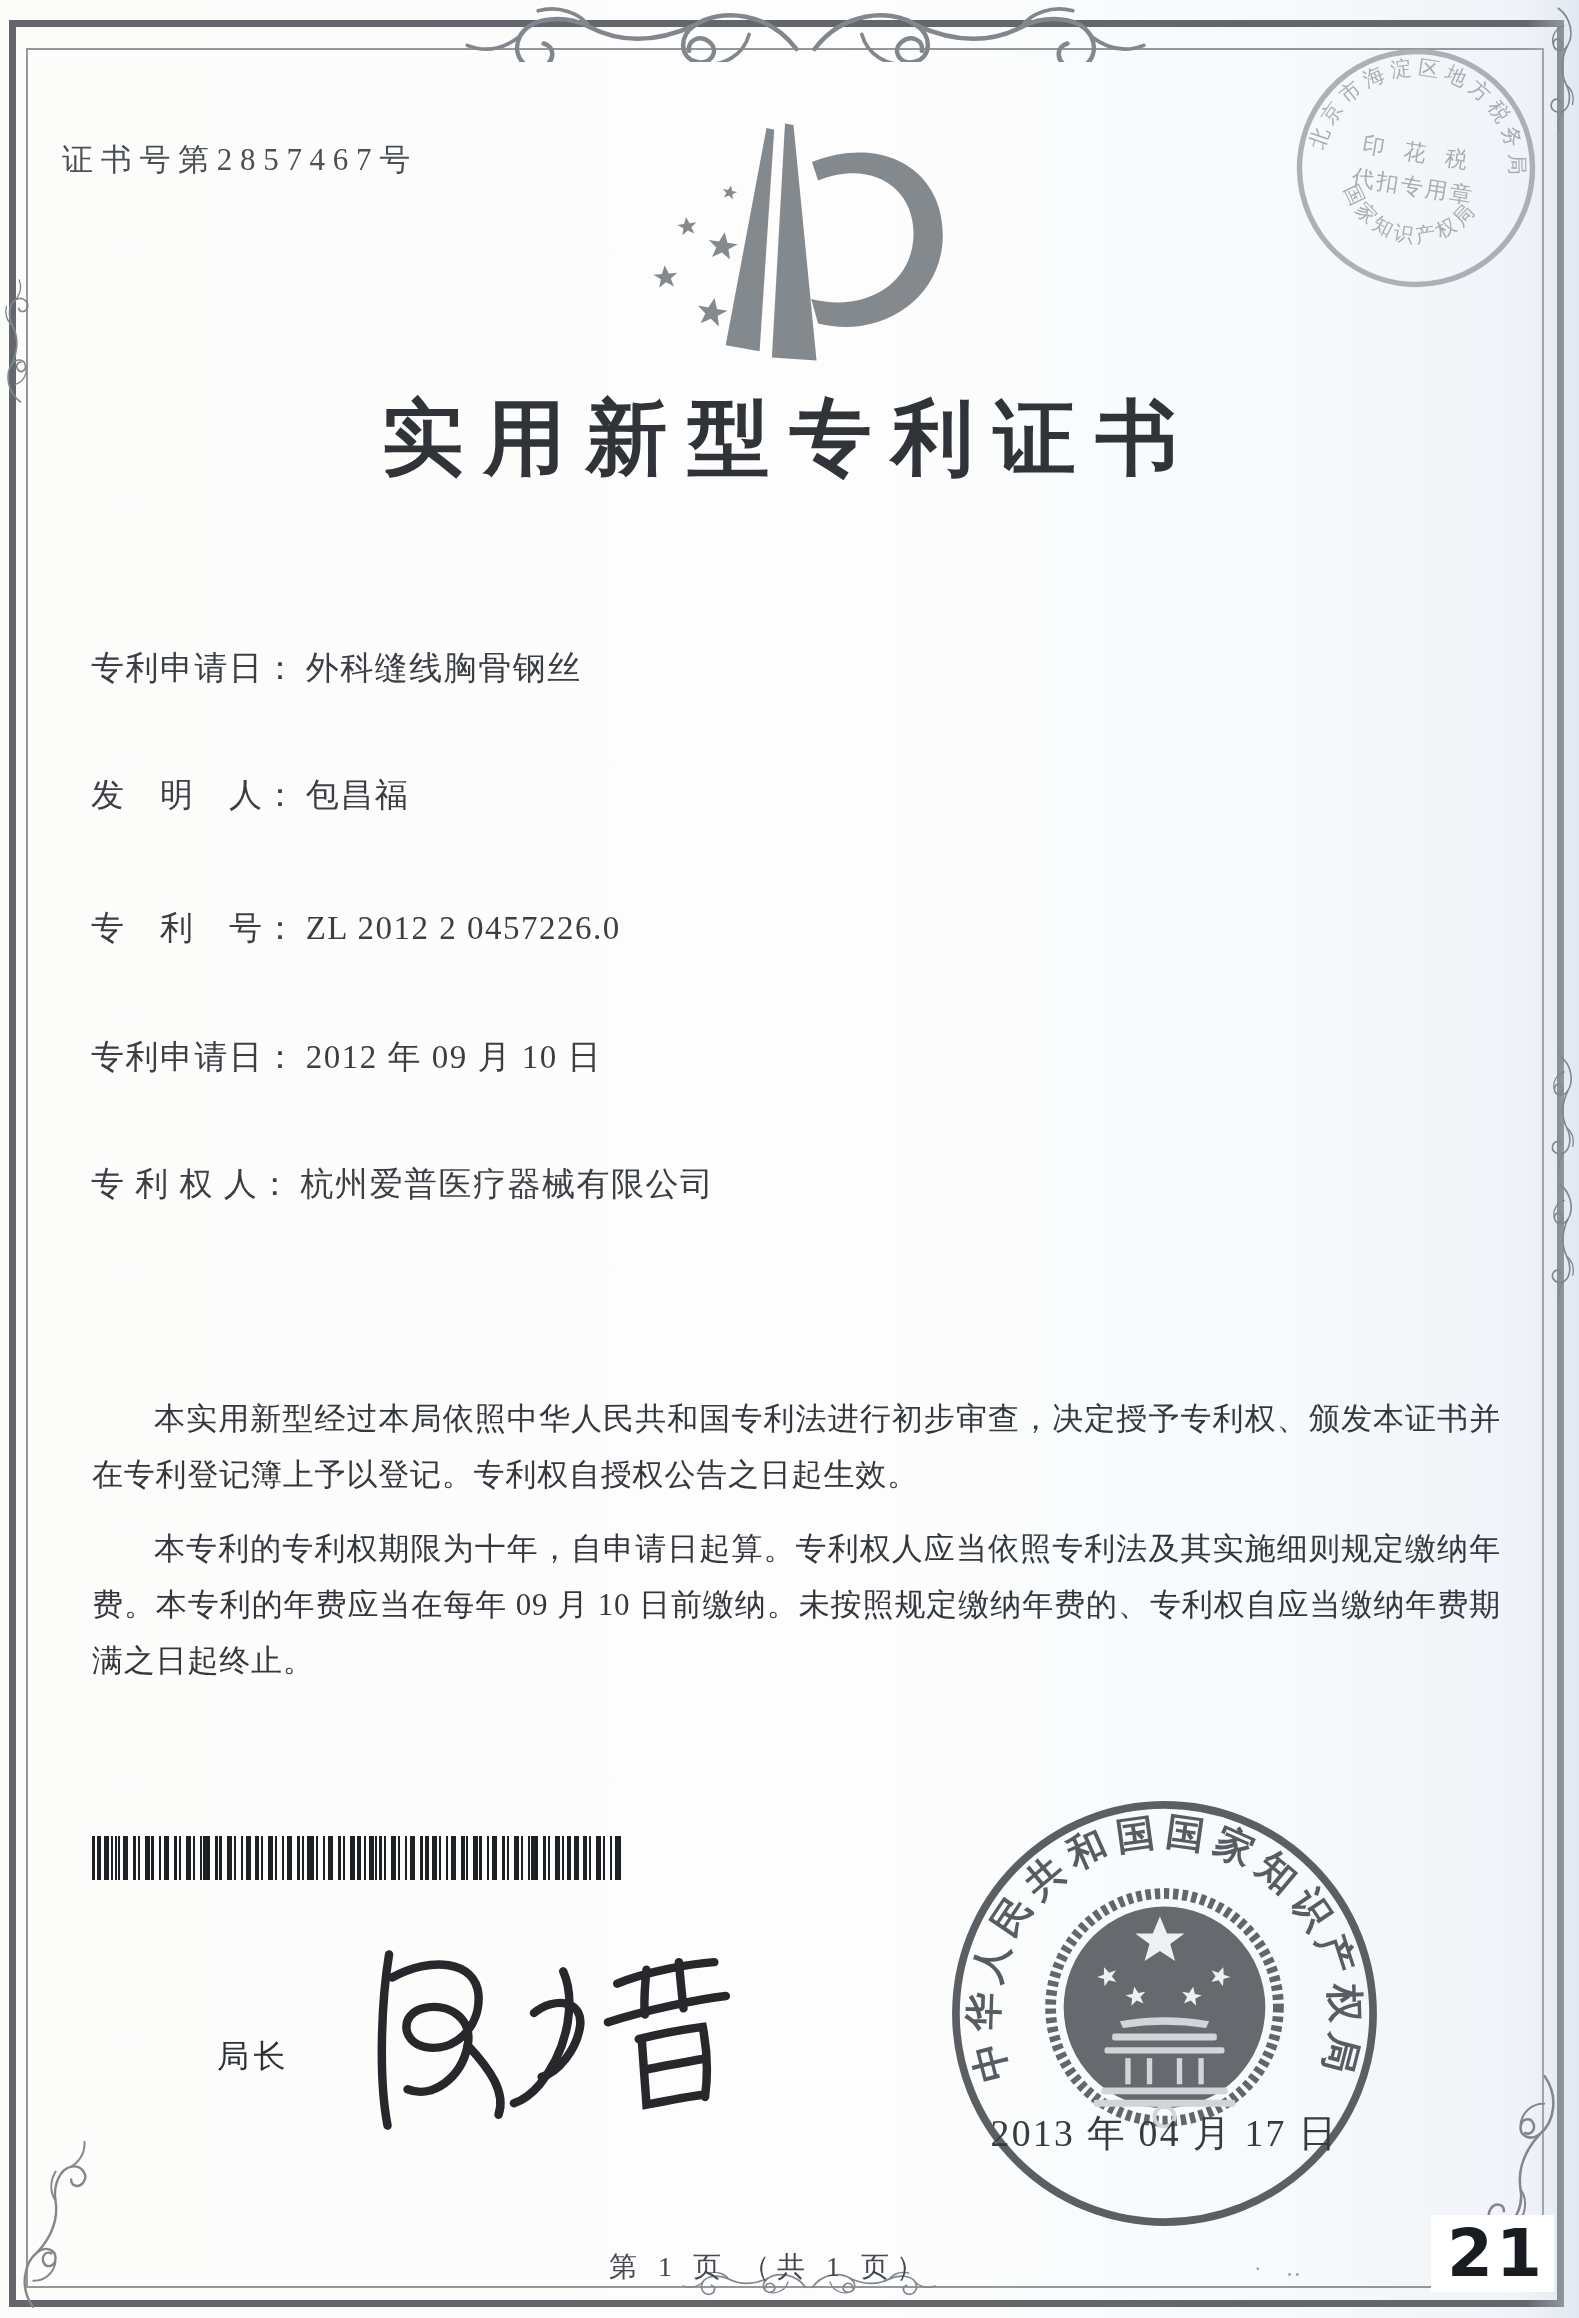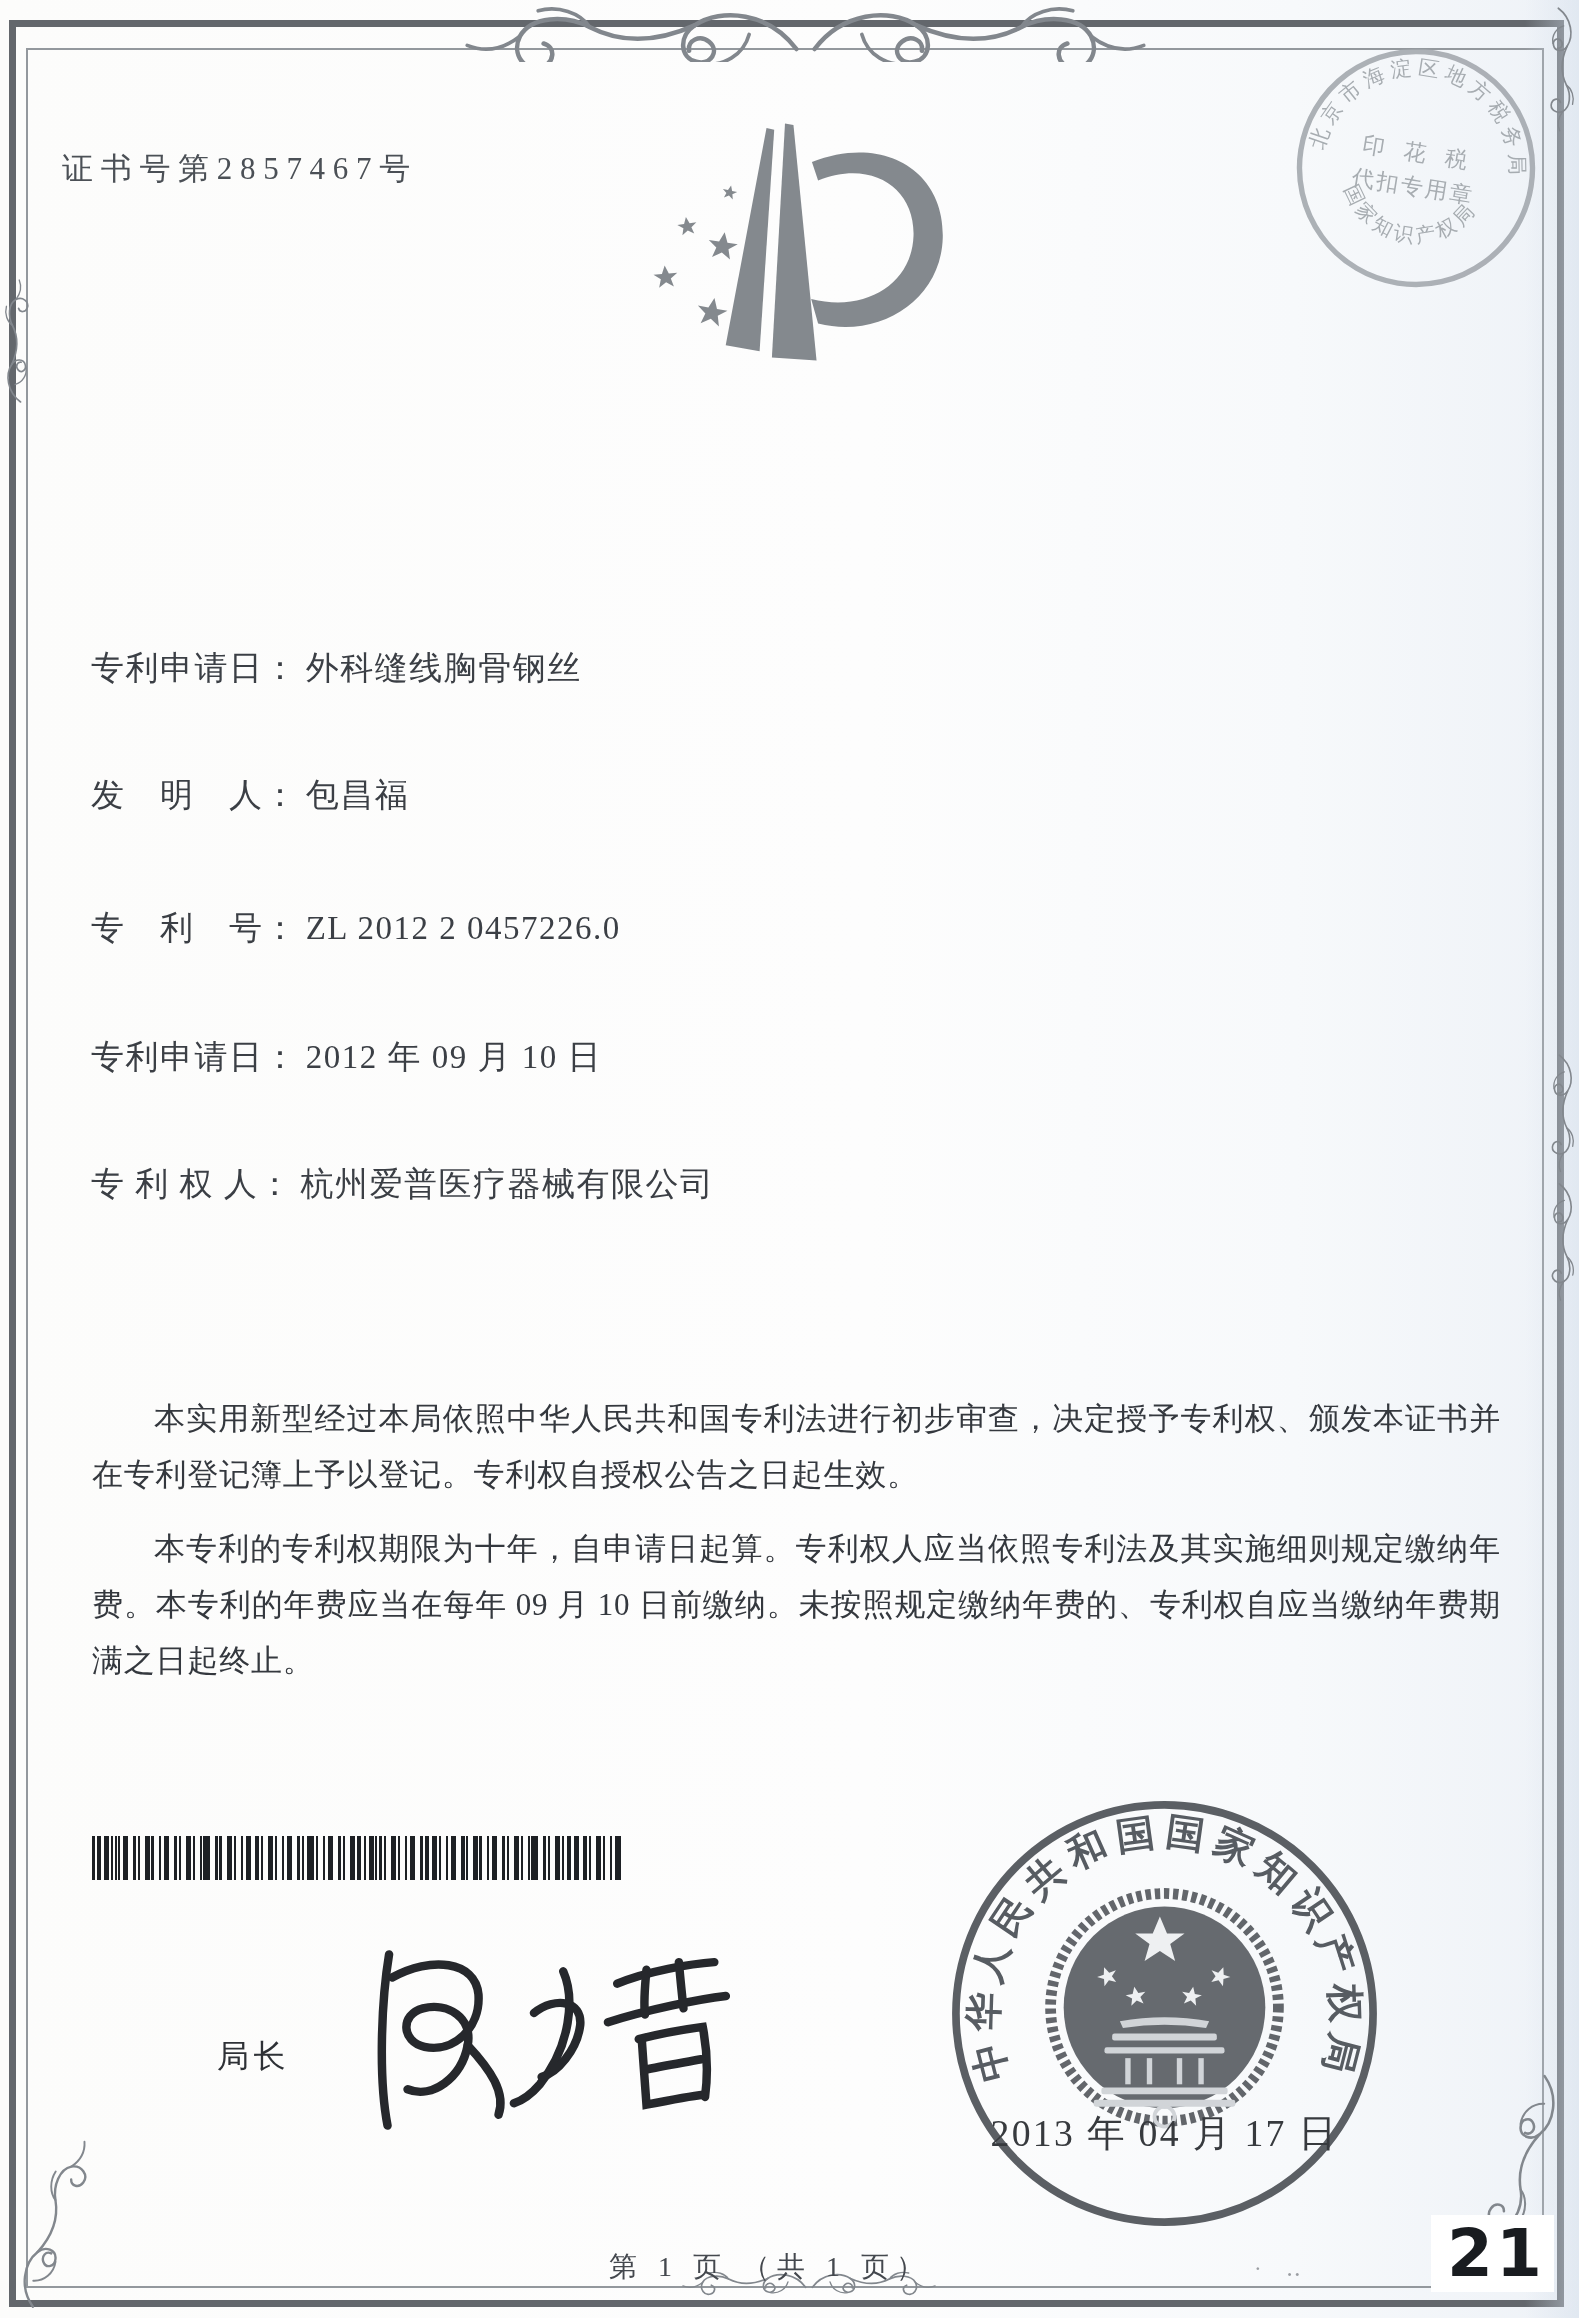--- a/index.html
+++ b/index.html
@@ -6,21 +6,21 @@
   #page{
     position:relative;width:1579px;height:2319px;overflow:hidden;
     background:linear-gradient(90deg,#fcfcfb 0%,#fdfdfd 55%,#f7f9fb 82%,#eef2f7 100%);
     font-family:"Liberation Serif","DejaVu Serif",serif;color:#35393f;
   }
   
   .frame-outer{position:absolute;left:9.2px;top:20px;right:15.4px;bottom:12.3px;border:7px solid #63676c;pointer-events:none;}
   .frame-inner{position:absolute;left:26px;top:48px;right:35px;bottom:31px;border:2.3px solid #93989d;pointer-events:none;}
   .edge-tint{position:absolute;right:0;top:0;bottom:0;width:54px;background:linear-gradient(90deg,rgba(220,228,238,0),rgba(214,224,236,.55));pointer-events:none;}
 
-  .cert-no{position:absolute;left:62px;top:148px;font-size:31px;letter-spacing:7.7px;color:#4b5056;}
+  .cert-no{position:absolute;left:62px;top:139px;font-size:31px;letter-spacing:7.7px;color:#4b5056;}
   .title{position:absolute;left:0;width:1579px;top:384px;text-align:center;font-size:82px;font-weight:700;letter-spacing:20px;color:#303338;}
 
   .f-row{position:absolute;left:91px;font-size:33px;color:#3b3f45;letter-spacing:1.5px;white-space:nowrap;}
   .f-row .val{margin-left:7.7px;}
 
   .body-text{position:absolute;left:74px;top:1373px;width:1445px;font-size:31px;line-height:56px;text-align:justify;color:#34383e;letter-spacing:0.8px;}
   .body-text p{margin:18px;text-indent:2em;}
 
   .barcode{position:absolute;left:92px;top:1836px;width:533px;height:44px;
     background-image:
@@ -112,20 +112,21 @@
       <textPath href="#taxTop" xlink:href="#taxTop" startOffset="50%" text-anchor="middle">北京市海淀区地方税务局</textPath>
     </text>
     <text x="162" y="152" font-size="29" fill="#9aa0a5" text-anchor="middle" letter-spacing="9">印 花 税</text>
     <text x="162" y="196" font-size="29" fill="#9aa0a5" text-anchor="middle" letter-spacing="3">代扣专用章</text>
     <path id="taxBot" d="M 72,195 A 96,96 0 0 0 252,195" fill="none"></path>
     <text font-size="26" fill="#9aa0a5" letter-spacing="5">
       <textPath href="#taxBot" xlink:href="#taxBot" startOffset="50%" text-anchor="middle">国家知识产权局</textPath>
     </text>
   </svg>
 
+  <div class="title">实用新型专利证书</div>
 
   <div class="f-row" style="top:646px"><span>专利申请日：</span><span class="val">外科缝线胸骨钢丝</span></div>
   <div class="f-row" style="top:773px"><span>发　明　人：</span><span class="val">包昌福</span></div>
   <div class="f-row" style="top:906px"><span>专　利　号：</span><span class="val">ZL 2012 2 0457226.0</span></div>
   <div class="f-row" style="top:1035px"><span>专利申请日：</span><span class="val">2012 年 09 月 10 日</span></div>
   <div class="f-row" style="top:1162px"><span>专 利 权 人：</span><span class="val">杭州爱普医疗器械有限公司</span></div>
 
   <div class="body-text">
     <p>本实用新型经过本局依照中华人民共和国专利法进行初步审查，决定授予专利权、颁发本证书并在专利登记簿上予以登记。专利权自授权公告之日起生效。</p>
     <p>本专利的专利权期限为十年，自申请日起算。专利权人应当依照专利法及其实施细则规定缴纳年费。本专利的年费应当在每年 09 月 10 日前缴纳。未按照规定缴纳年费的、专利权自应当缴纳年费期满之日起终止。</p>

